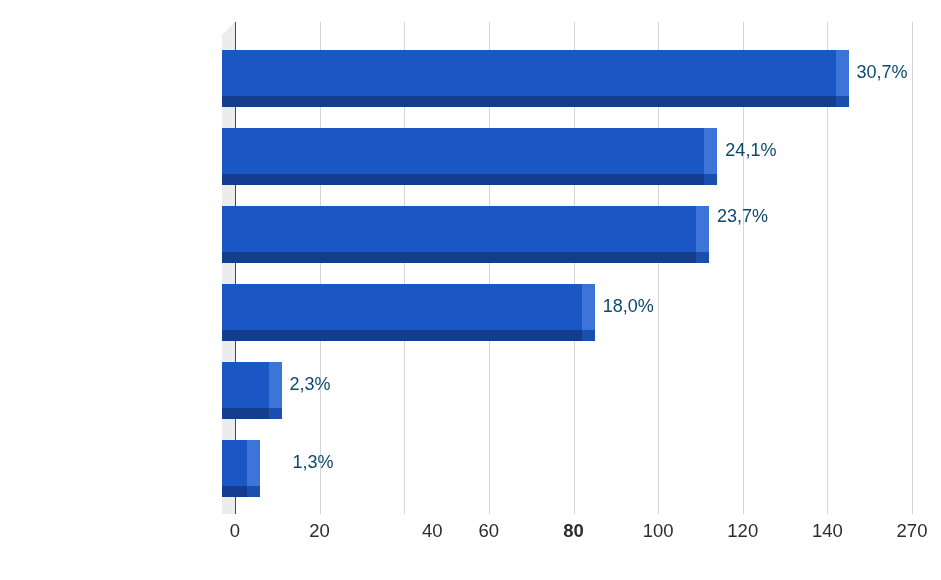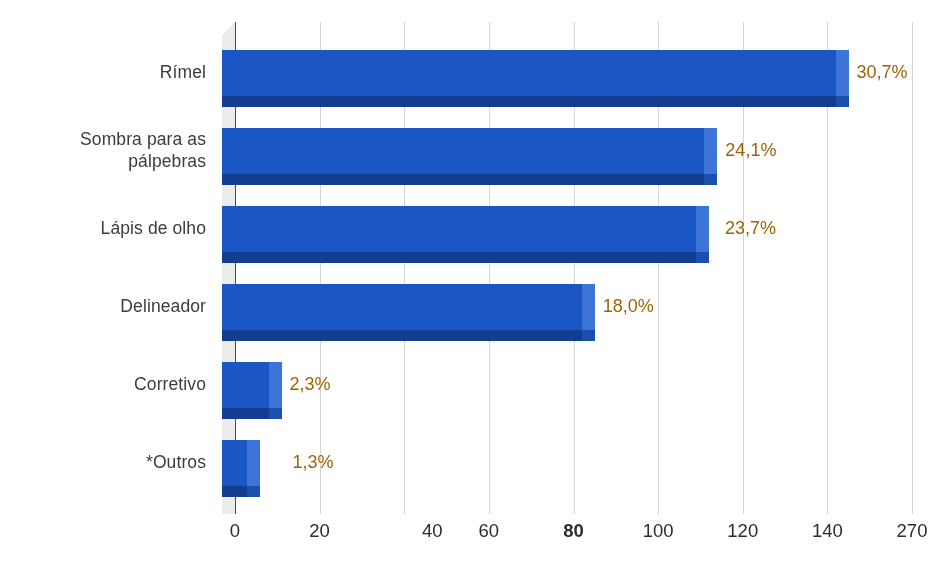--- a/index.html
+++ b/index.html
@@ -111,21 +111,21 @@
     position: absolute;
     top: 46px;
     width: 13px;
     height: 11px;
     background: #1b4fae;
     z-index: 1;
   }
 
   .bar-value-label {
     position: absolute;
-    color: #a16207;
+    color: #0c4a6e;
     font-size: 18px;
     line-height: 20px;
     white-space: nowrap;
     z-index: 5;
   }
 
   
   .axis-shadow {
     position: absolute;
     left: 222px;
@@ -196,21 +196,21 @@
         <div class="bar-bottom-side" style="left: 469.363px;"></div>
         <div class="bar-side" style="left: 469.363px;"></div>
         <div class="bar-front" style="width: 482.363px;"></div>
         <div class="bar-value-label" style="left: 490.363px; top: 12px;">24,1%</div>
       </div>
       <div class="bar-group" style="top: 184px;">
         <div class="bar-bottom" style="width: 473.9px; left: -13px;"></div>
         <div class="bar-bottom-side" style="left: 460.9px;"></div>
         <div class="bar-side" style="left: 460.9px;"></div>
         <div class="bar-front" style="width: 473.9px;"></div>
-        <div class="bar-value-label" style="left: 481.9px; top: 12px; margin-left: 8px;">23,7%</div>
+        <div class="bar-value-label" style="left: 481.9px; top: 0;">23,7%</div>
       </div>
       <div class="bar-group" style="top: 262px;">
         <div class="bar-bottom" style="width: 359.656px; left: -13px;"></div>
         <div class="bar-bottom-side" style="left: 346.656px;"></div>
         <div class="bar-side" style="left: 346.656px;"></div>
         <div class="bar-front" style="width: 359.656px;"></div>
         <div class="bar-value-label" style="left: 367.656px; top: 12px;">18,0%</div>
       </div>
       <div class="bar-group" style="top: 340px;">
         <div class="bar-bottom" style="width: 46.5438px; left: -13px;"></div>
@@ -221,29 +221,20 @@
       </div>
       <div class="bar-group" style="top: 418px;">
         <div class="bar-bottom" style="width: 25.3875px; left: -13px;"></div>
         <div class="bar-bottom-side" style="left: 12.3875px;"></div>
         <div class="bar-side" style="left: 12.3875px;"></div>
         <div class="bar-front" style="width: 25.3875px;"></div>
         <div class="bar-value-label" style="left: 33.3875px; top: 12px; margin-left: 24px;">1,3%</div>
       </div>
     </div>
 
-  <div class="cat-labels" id="cat-labels">
-      <div class="cat-label" style="top: 39px; width: 210px;">Rímel</div>
-      <div class="cat-label" style="top: 106px; width: 210px;">Sombra para as
-pálpebras</div>
-      <div class="cat-label" style="top: 195px; width: 210px;">Lápis de olho</div>
-      <div class="cat-label" style="top: 273px; width: 210px;">Delineador</div>
-      <div class="cat-label" style="top: 351px; width: 210px;">Corretivo</div>
-      <div class="cat-label" style="top: 429px; width: 210px;">*Outros</div>
-    </div>
 
   <div class="tick-labels" id="tick-labels">
       <div class="tick-label" style="left: 235px;">0</div>
       <div class="tick-label" style="left: 319.625px;">20</div>
       <div class="tick-label" style="left: 404.25px; margin-left: 28px;">40</div>
       <div class="tick-label" style="left: 488.875px;">60</div>
       <div class="tick-label" style="left: 573.5px; font-weight: bold;">80</div>
       <div class="tick-label" style="left: 658.125px;">100</div>
       <div class="tick-label" style="left: 742.75px;">120</div>
       <div class="tick-label" style="left: 827.375px;">140</div>

